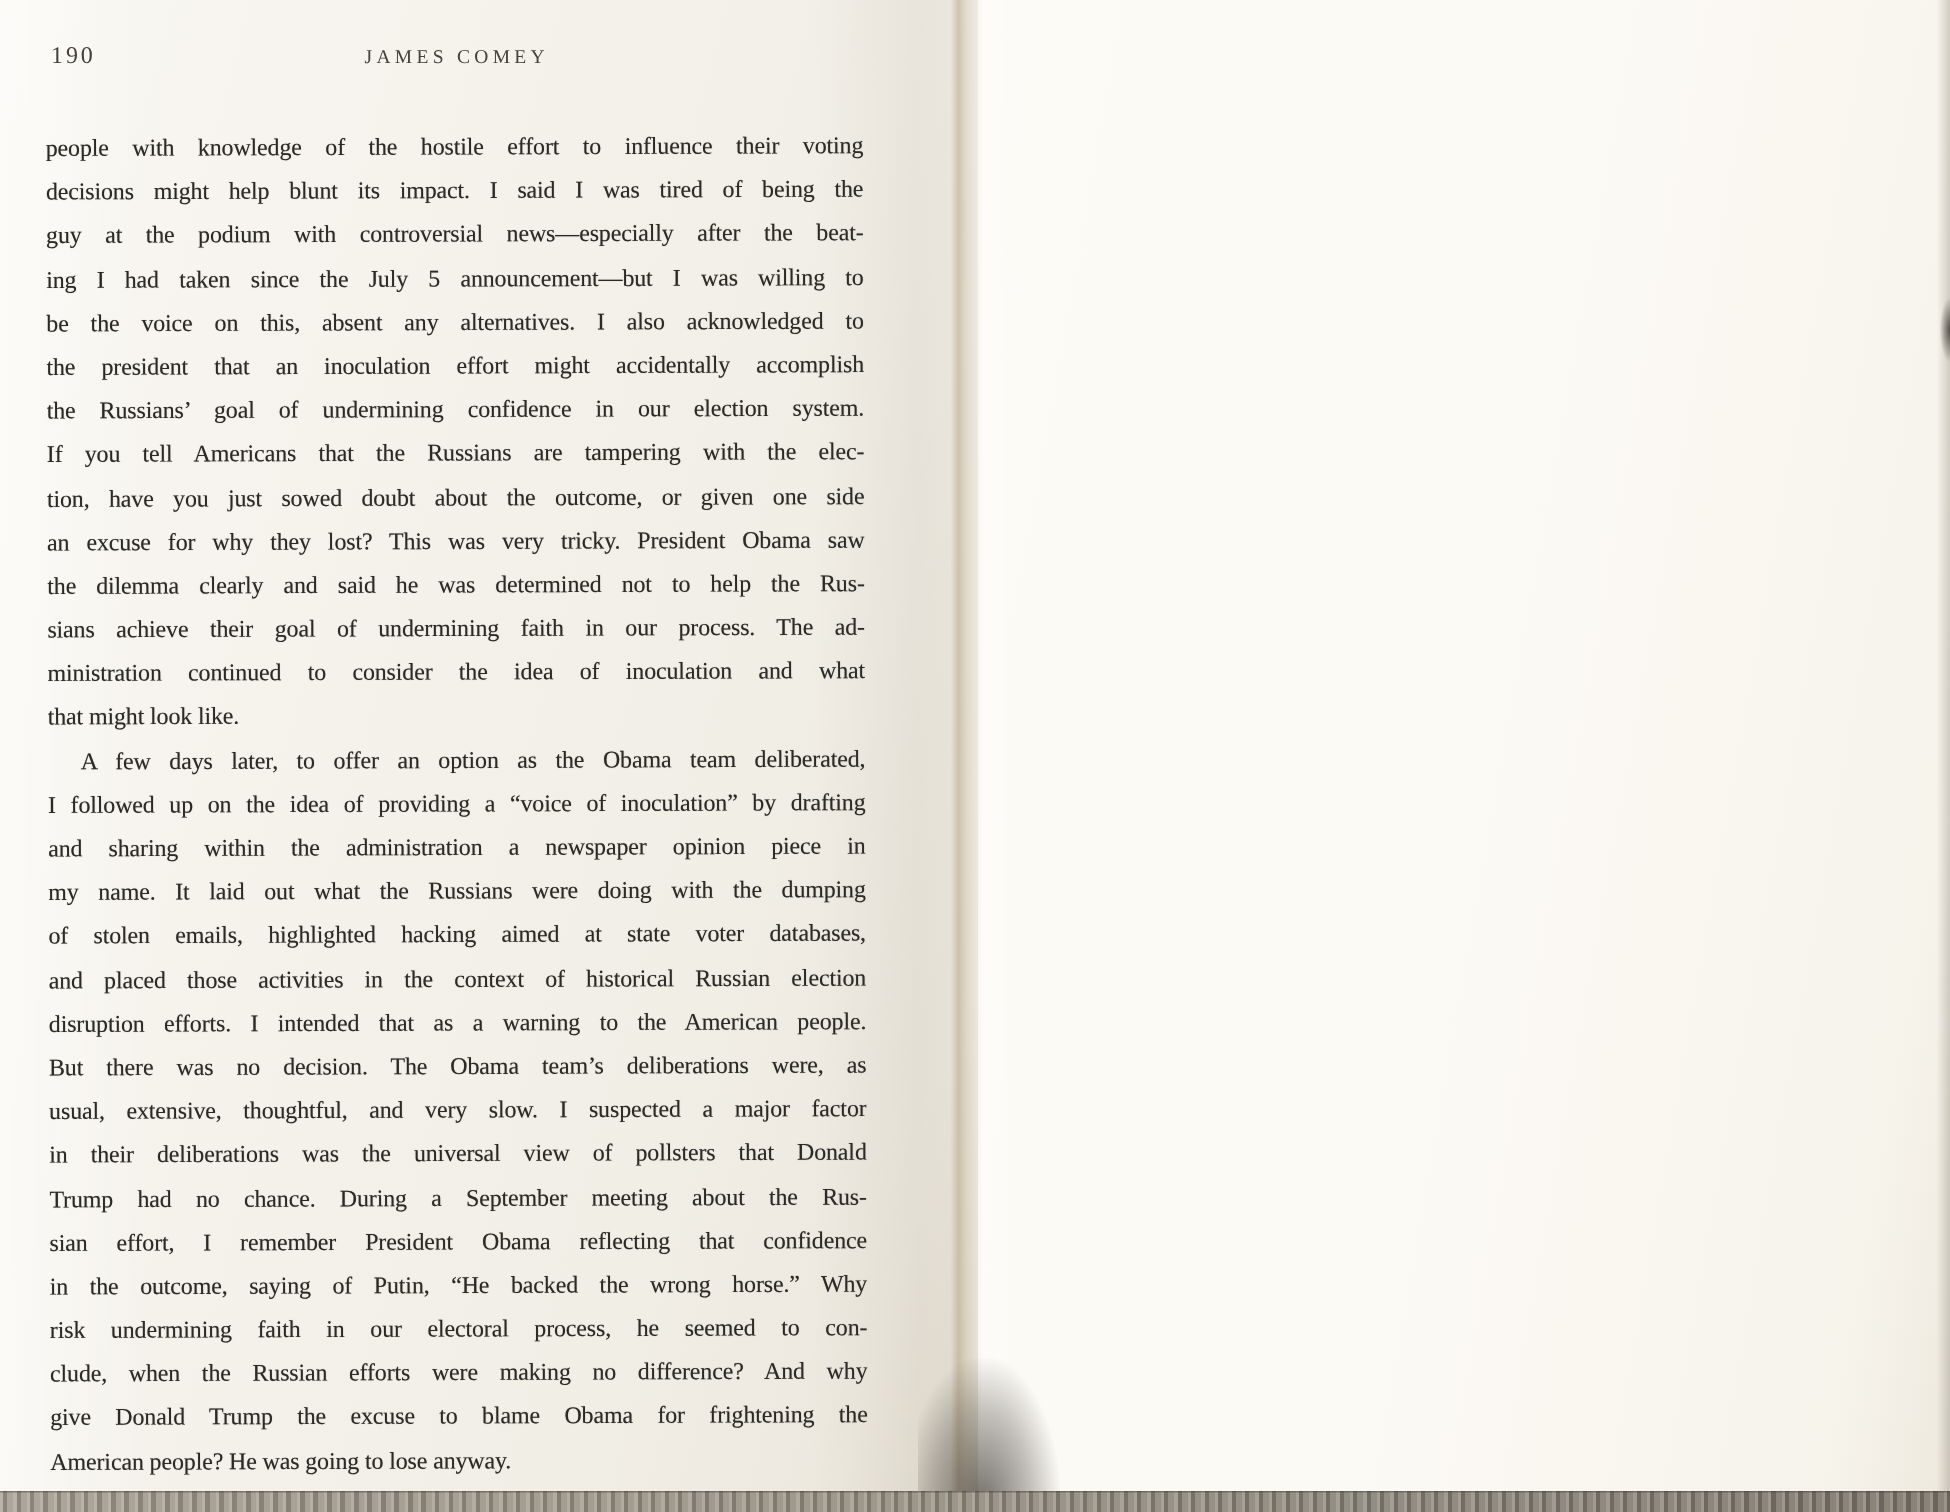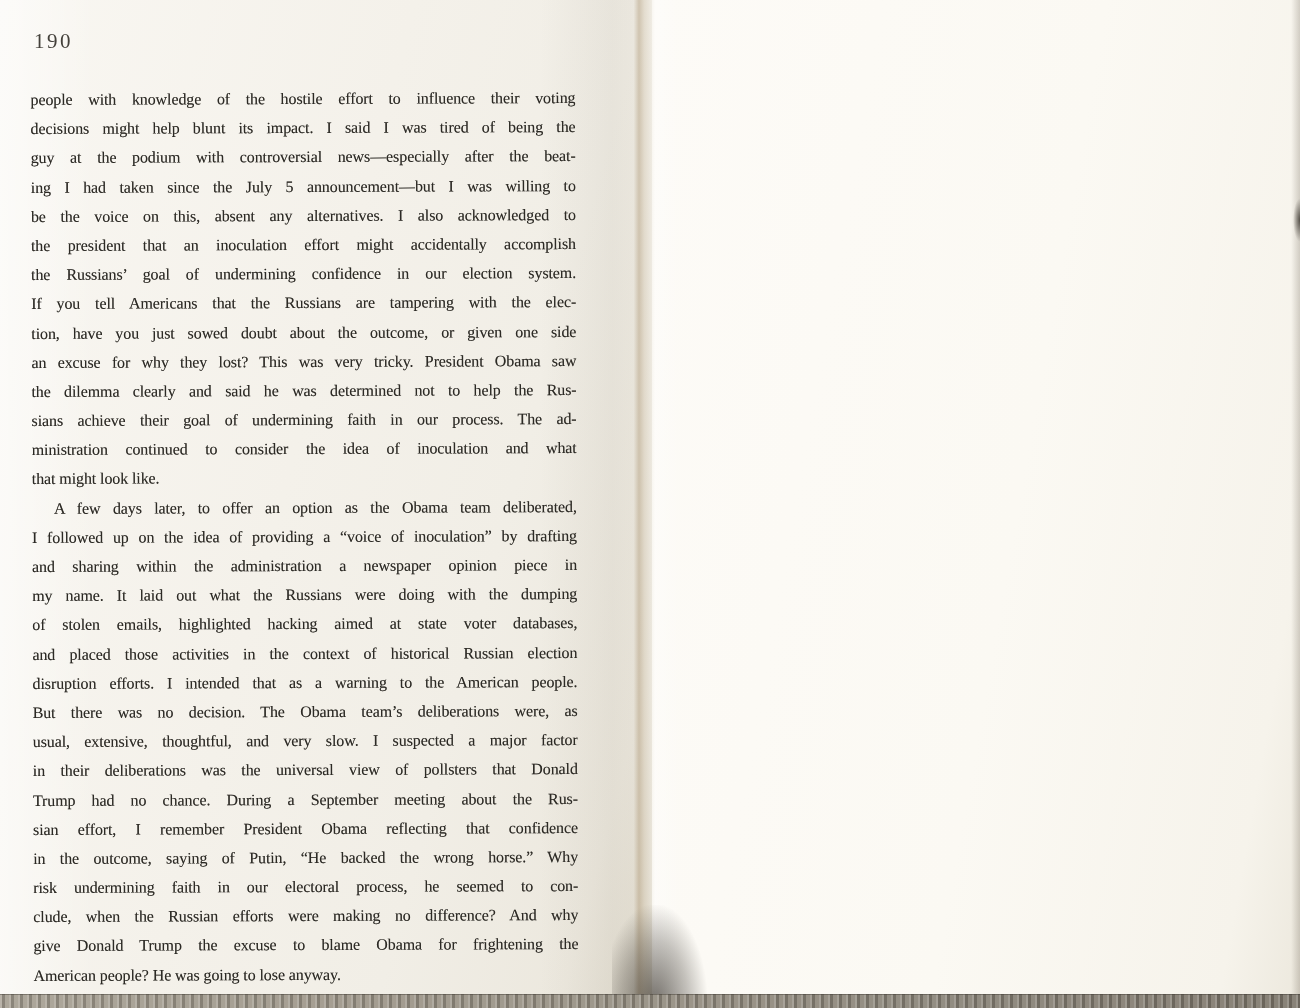--- a/index.html
+++ b/index.html
@@ -58,21 +58,21 @@
       linear-gradient(to right,#a69f92 0%,#968f82 45%,#8a8478 70%,#7e776c 100%);
     border-top:1px solid rgba(60,55,48,0.45);
   }
 
   
   .running-head {
     position:absolute; top:30px; height:18px;
     font-size:13px; letter-spacing:0.22em; color:#44413b;
   }
   .head-left  { left:32px;  width:545px; }
-  .folio { position:absolute; top:-1px; font-size:21px; letter-spacing:0.12em; }
+  .folio { position:absolute; top:-1px; font-size:16px; letter-spacing:0.12em; }
   .folio-left  { left:2px; }
   .head-title { display:block; text-align:center; }
 
   
   .body {
     position:absolute; top:84px;
     font-size:16px; line-height:29.2px; letter-spacing:-0.1px;
   }
   .body-left  {
     left:32px; width:545px; color:#2c2a25;
@@ -88,20 +88,21 @@
 </style>
 </head>
 <body style="--paper-left: #f4f1ea; --paper-right: #fbf9f3; --ink: #25231f;">
 
 <div class="spread">
 
   <div class="page page-left">
     <div class="left-fade"></div>
     <div class="running-head head-left">
       <span class="folio folio-left">190</span>
+      <span class="head-title">JAMES COMEY</span>
     </div>
     <div class="body body-left">
         <div class="line">people with knowledge of the hostile effort to influence their voting</div>
         <div class="line">decisions might help blunt its impact. I said I was tired of being the</div>
         <div class="line">guy at the podium with controversial news—especially after the beat-</div>
         <div class="line">ing I had taken since the July 5 announcement—but I was willing to</div>
         <div class="line">be the voice on this, absent any alternatives. I also acknowledged to</div>
         <div class="line">the president that an inoculation effort might accidentally accomplish</div>
         <div class="line">the Russians’ goal of undermining confidence in our election system.</div>
         <div class="line">If you tell Americans that the Russians are tampering with the elec-</div>

